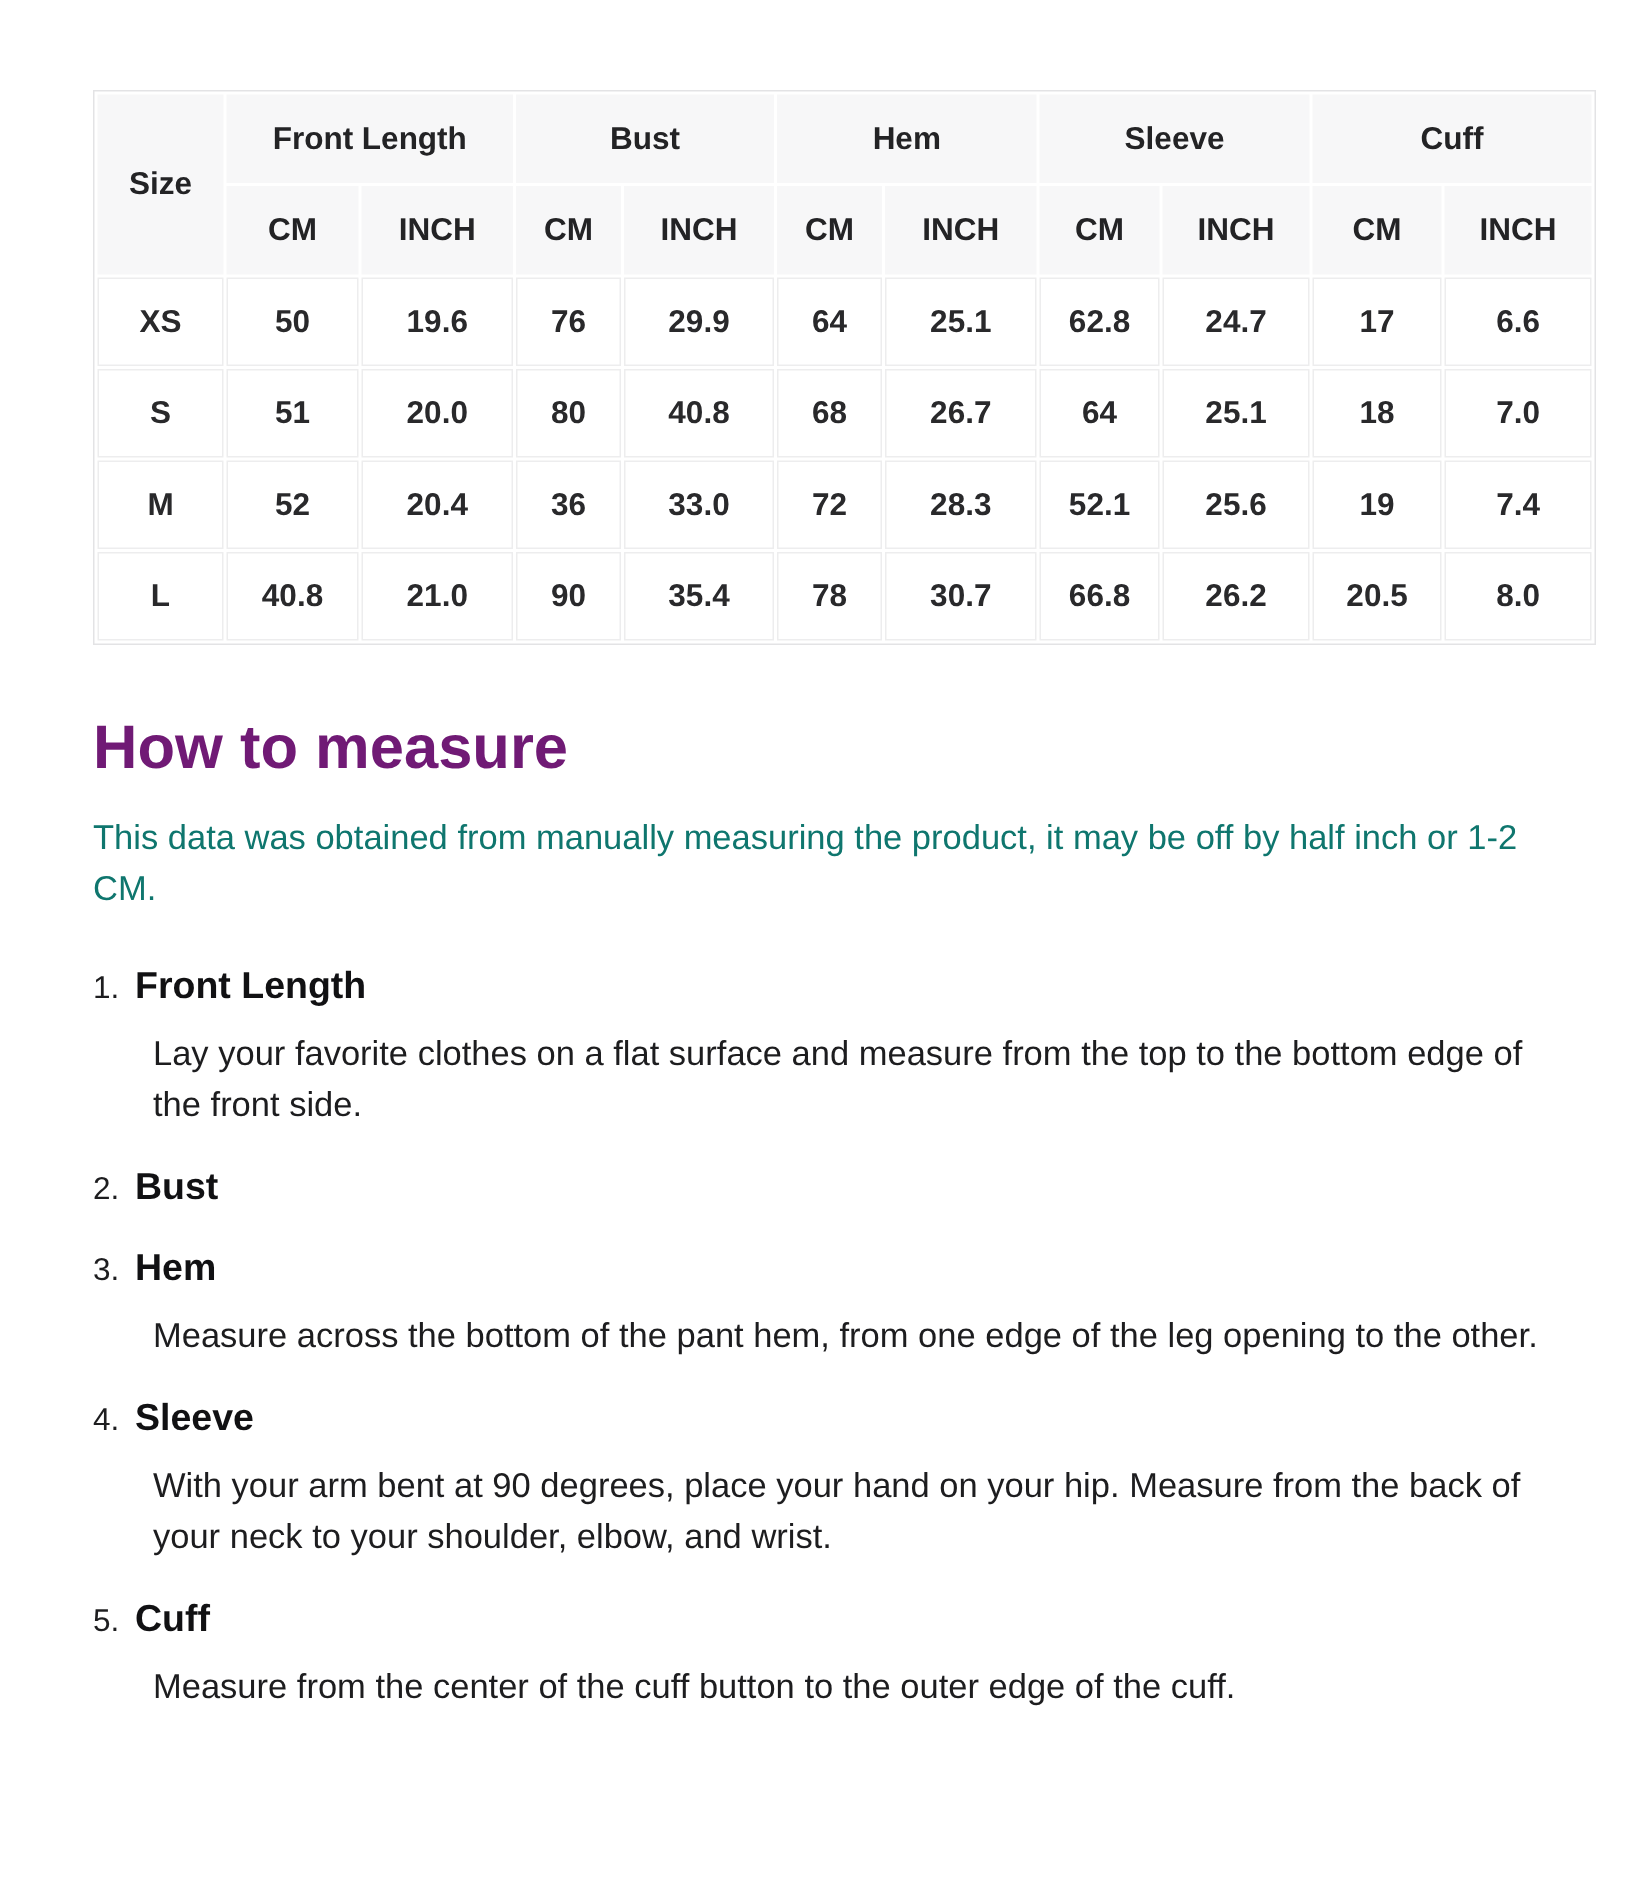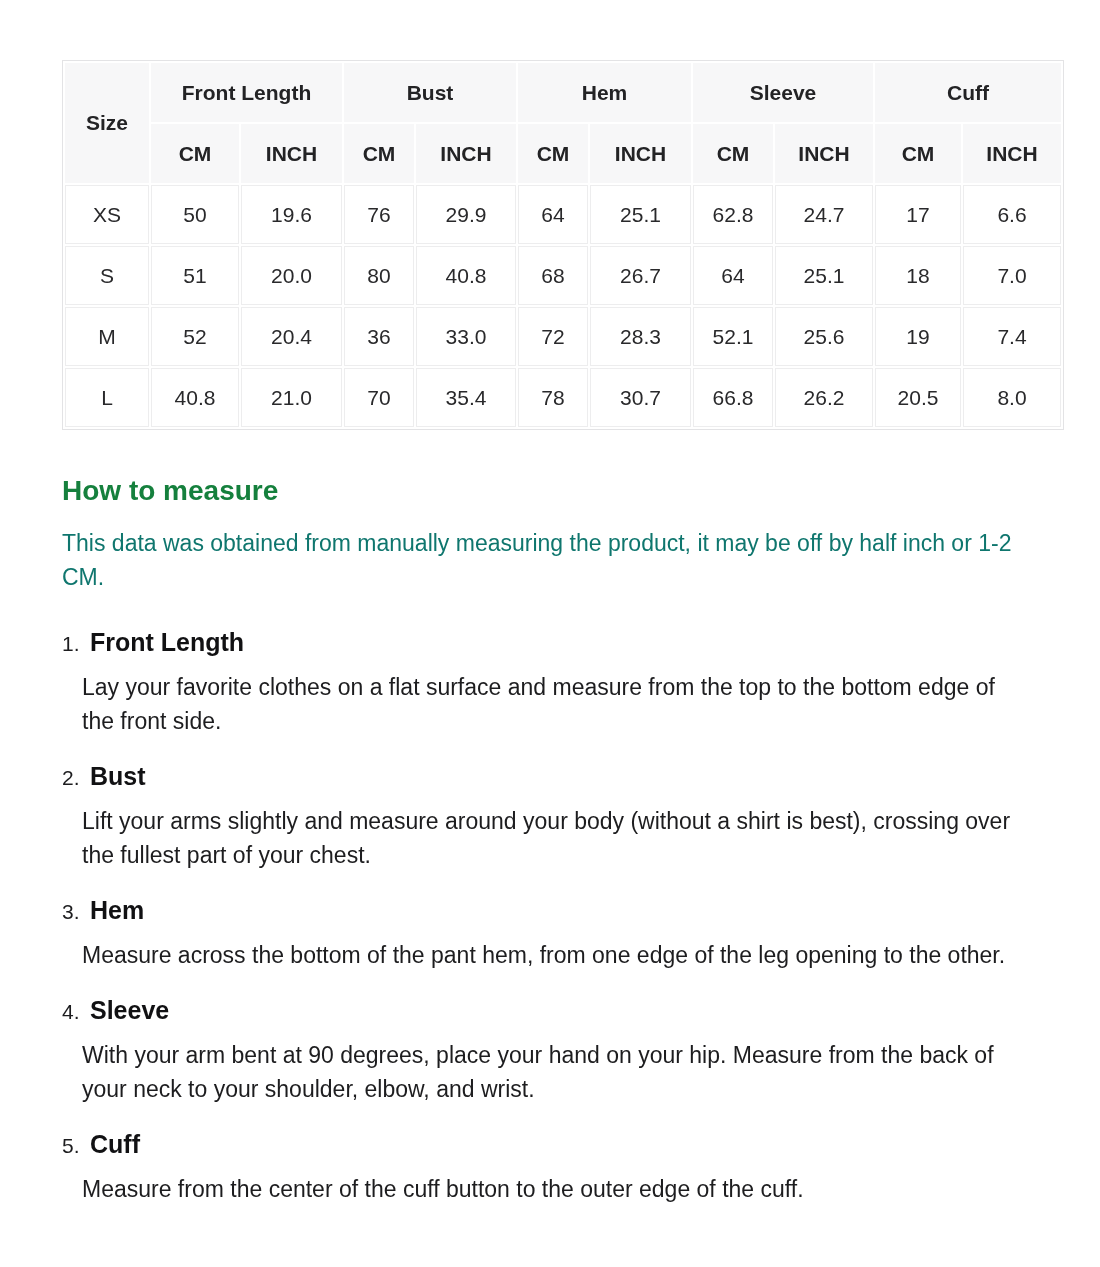--- a/index.html
+++ b/index.html
@@ -35,31 +35,31 @@
     white-space: nowrap;
   }
   table.size-chart th {
     background: #f7f7f8;
     font-weight: 700;
     color: #232325;
   }
   table.size-chart td {
     background: #ffffff;
     border: 1px solid #ededee;
-    font-weight: 400;
+    font-weight: 700;
     color: #29292b;
   }
 
   
   .howto-title {
     margin-top: 44px;
-    font-size: 28px;
+    font-size: 41px;
     line-height: 1.2;
     font-weight: 700;
-    color: #15803d;
+    color: #701a75;
   }
   .howto-intro {
     margin-top: 18px;
     font-size: 23px;
     line-height: 34px;
     max-width: 976px;
     color: #0f766e;
   }
   ol.steps {
     list-style: none;
@@ -77,21 +77,21 @@
     font-weight: 400;
     color: #1d1d1f;
   }
   .step-title {
     font-size: 25px;
     line-height: 32px;
     font-weight: 700;
     color: #111113;
   }
   .step-desc {
-    margin-left: 20px;
+    margin-left: 40px;
     font-size: 23px;
     line-height: 34px;
     max-width: 948px;
     color: #1d1d1f;
   }
 </style>
 </head>
 <body>
 
 <div class="page">
@@ -169,21 +169,21 @@
         <td>28.3</td>
         <td>52.1</td>
         <td>25.6</td>
         <td>19</td>
         <td>7.4</td>
       </tr>
       <tr>
         <td>L</td>
         <td>40.8</td>
         <td>21.0</td>
-        <td>70</td>
+        <td>90</td>
         <td>35.4</td>
         <td>78</td>
         <td>30.7</td>
         <td>66.8</td>
         <td>26.2</td>
         <td>20.5</td>
         <td>8.0</td>
       </tr>
     </tbody>
   </table>
@@ -198,21 +198,20 @@
         <span class="step-num">1.</span>
         <span class="step-title">Front Length</span>
       </div>
       <p class="step-desc">Lay your favorite clothes on a flat surface and measure from the top to the bottom edge of the front side.</p>
     </li>
     <li>
       <div class="step-head">
         <span class="step-num">2.</span>
         <span class="step-title">Bust</span>
       </div>
-      <p class="step-desc">Lift your arms slightly and measure around your body (without a shirt is best), crossing over the fullest part of your chest.</p>
     </li>
     <li>
       <div class="step-head">
         <span class="step-num">3.</span>
         <span class="step-title">Hem</span>
       </div>
       <p class="step-desc">Measure across the bottom of the pant hem, from one edge of the leg opening to the other.</p>
     </li>
     <li>
       <div class="step-head">

